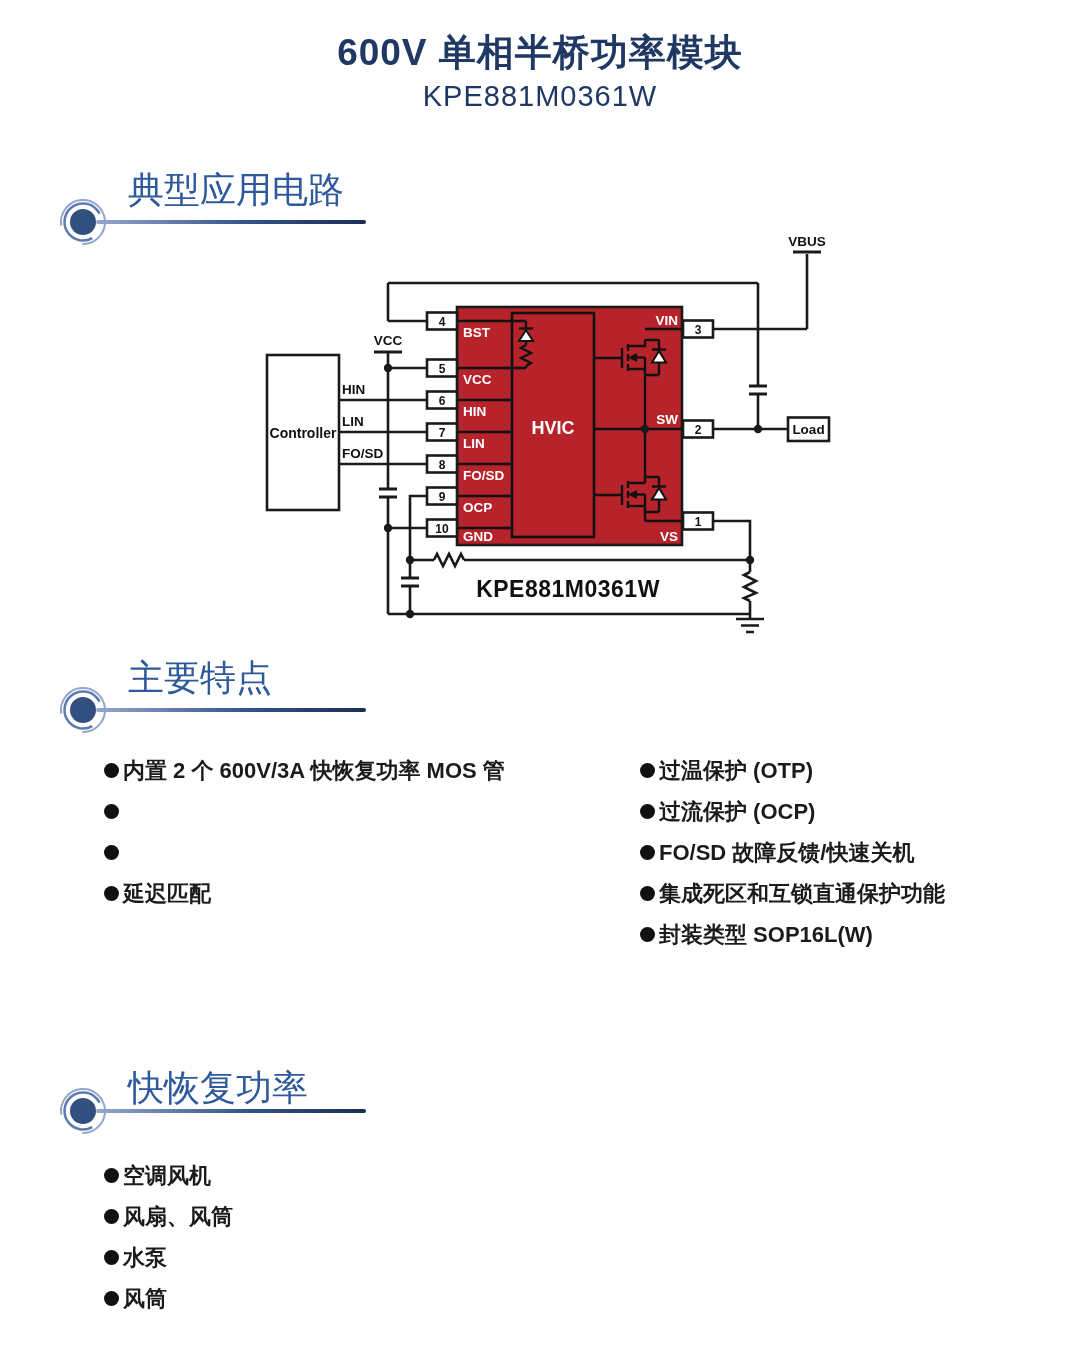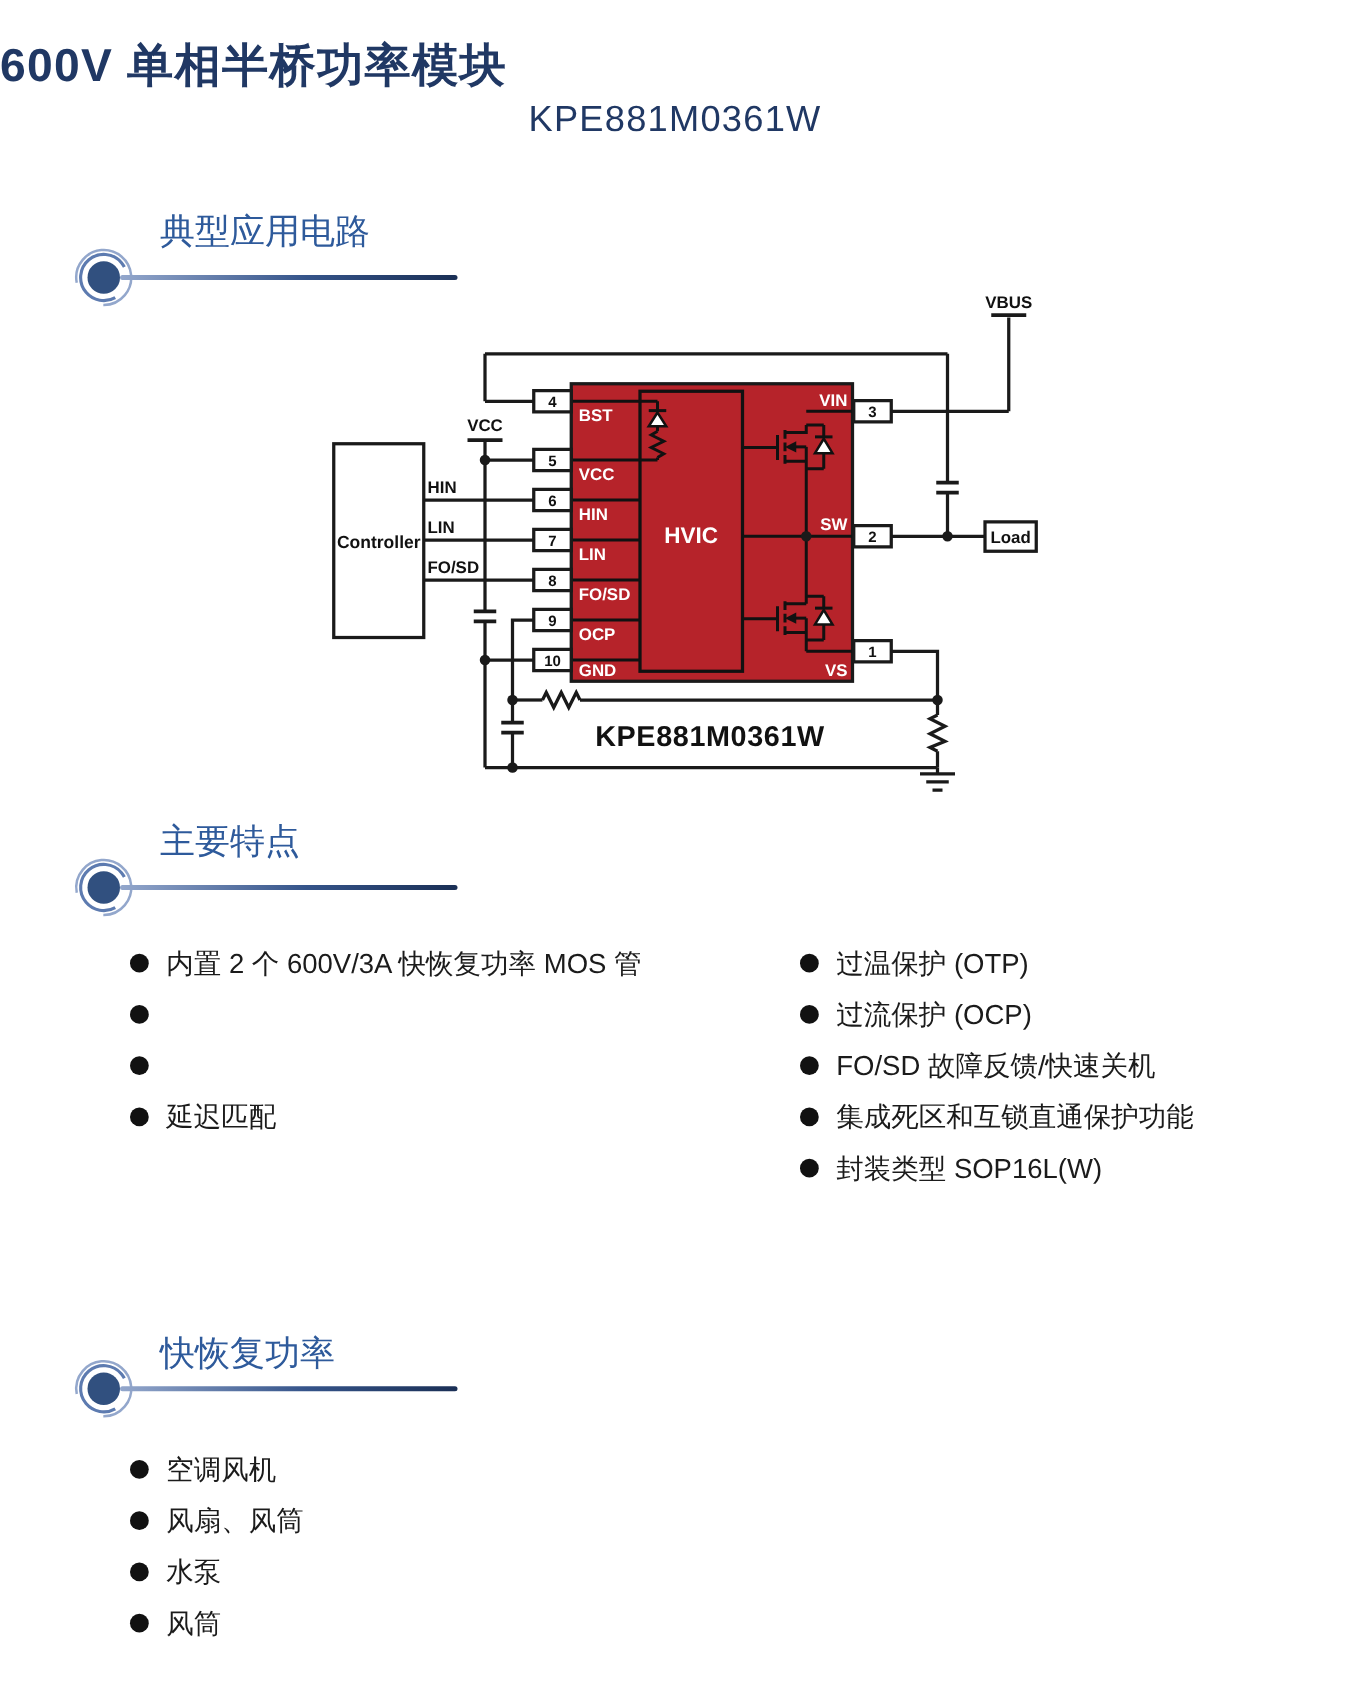--- a/index.html
+++ b/index.html
@@ -1,31 +1,31 @@
 <!DOCTYPE html>
 <html><head>
 <meta charset="utf-8">
 <style>
   html,body{margin:0;padding:0;background:#ffffff;}
   .page{position:relative;width:1080px;height:1365px;background:#ffffff;overflow:hidden;
         font-family:"Liberation Sans", sans-serif;}
   
-  .title-main{position:absolute;left:0;top:28px;width:1080px;
+  .title-main{position:absolute;left:0;top:28px;width:1080px;text-align:center;
               font-size:37px;font-weight:bold;color:#203864;letter-spacing:1px;}
   .title-sub{position:absolute;left:0;top:80px;width:1080px;text-align:center;
              font-size:29px;font-weight:400;color:#203864;letter-spacing:1px;}
   
-  .sec-heading{position:absolute;left:128px;font-size:28px;color:#2e5a9b;font-weight:400;}
+  .sec-heading{position:absolute;left:128px;font-size:36px;color:#2e5a9b;font-weight:400;}
   .sec-line{position:absolute;left:96px;width:270px;height:4px;border-radius:2px;
             background:linear-gradient(90deg,#93a7cc,#35548a 55%,#1a2f55);}
   .sec-icon{position:absolute;left:55px;width:56px;height:56px;}
   
   .blist{position:absolute;margin:0;padding:0;list-style:none;}
-  .blist li{height:41px;display:flex;align-items:center;gap:14px;
-            font-size:22px;color:#1b1b1b;font-weight:400;white-space:nowrap;}
+  .blist li{height:41px;display:flex;align-items:center;gap:4px;
+            font-size:22px;color:#1b1b1b;font-weight:700;white-space:nowrap;}
   .bullet{width:15px;height:15px;border-radius:50%;background:#111;flex:0 0 auto;}
   
   .circuit{position:absolute;left:0;top:0;}
   .circuit text{font-family:"Liberation Sans", sans-serif;}
   .lbl-w{fill:#ffffff;font-weight:bold;font-size:13.5px;}
   .lbl-b{fill:#111111;font-weight:bold;font-size:13.5px;}
   .pin-num{fill:#111111;font-weight:bold;font-size:12px;text-anchor:middle;}
   .mod-lbl{fill:#111111;font-weight:bold;font-size:23px;text-anchor:middle;letter-spacing:.5px;}
   .hvic-lbl{fill:#ffffff;font-weight:bold;font-size:18px;text-anchor:middle;}
   .ctl-lbl{fill:#111111;font-weight:bold;font-size:14px;text-anchor:middle;}

